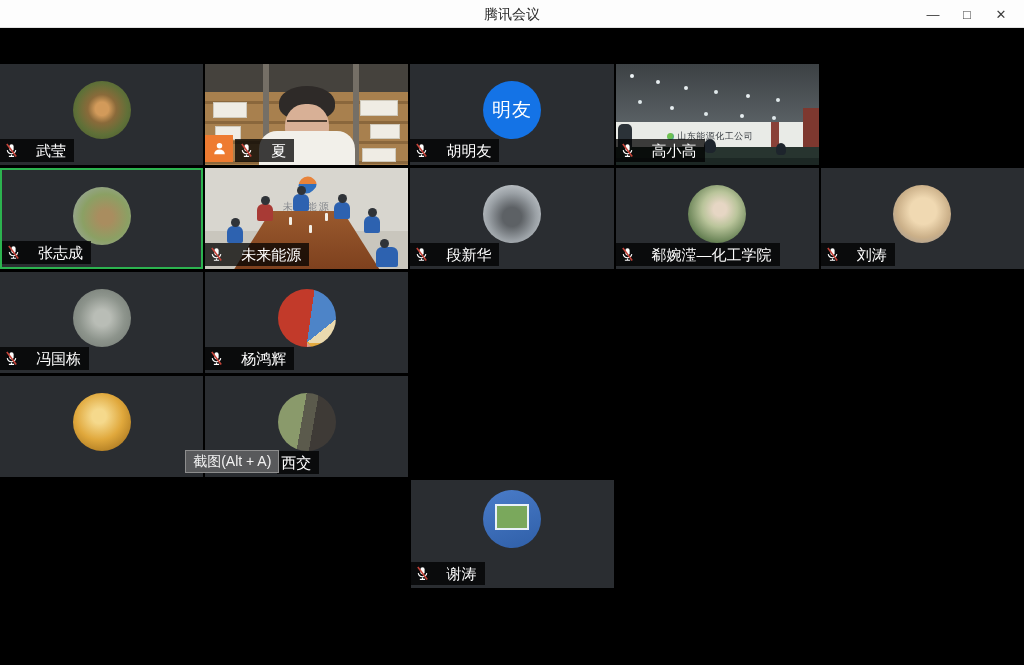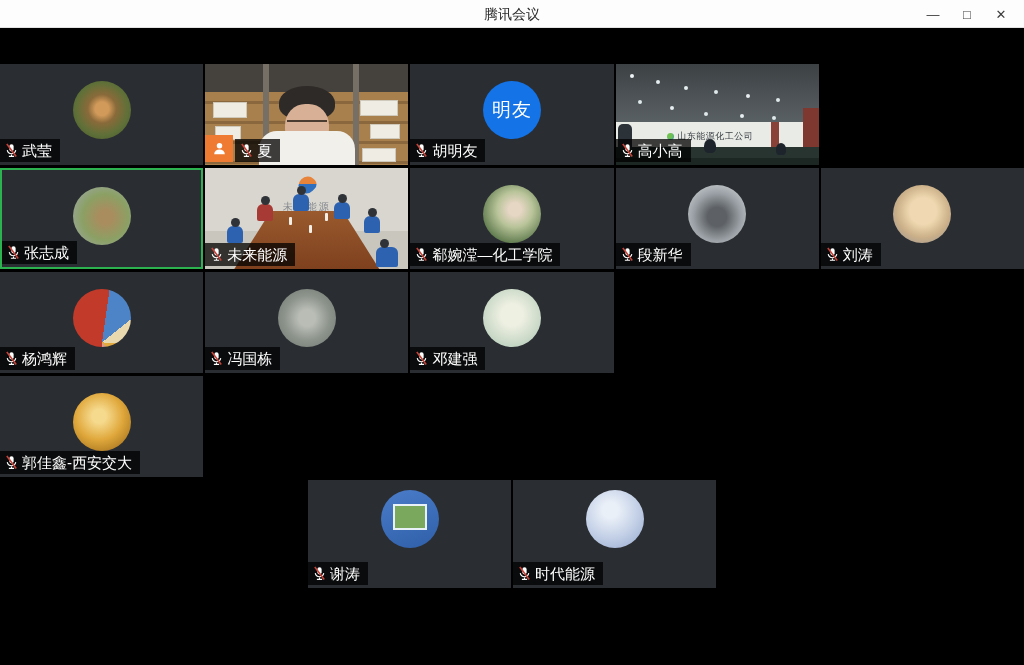--- a/index.html
+++ b/index.html
@@ -18,21 +18,21 @@
   .stage { padding-top:36px; background:#000; }
   .row { display:flex; gap:2px; margin-bottom:3px; }
   .row.centered { justify-content:center; }
   .tile { position:relative; width:calc((1024px - 8px)/5); height:101px; background:#2a2d31; }
   .row.centered .tile { width:203px; height:108px; flex:0 0 auto; }
   .tile.clip { overflow:hidden; }
   .tile.active { border:2px solid #2cb34f; }
 
   
   .label { position:absolute; left:0; bottom:3px; display:flex; align-items:center;
-    background:rgba(0,0,0,0.75); padding:2px 8px 2px 4px; gap:3px; z-index:4; max-width:100%; }
+    background:rgba(0,0,0,0.75); padding:2px 8px 2px 4px; gap:17px; z-index:4; max-width:100%; }
   .label .nm { color:#fff; font-size:15px; line-height:19px; white-space:nowrap; }
   .mic { width:15px; height:19px; display:flex; align-items:center; justify-content:center; }
   .mic svg { display:block; }
 
   
   .host-badge { position:absolute; left:0; bottom:3px; width:28px; height:27px; background:#ee7b31;
     display:flex; align-items:center; justify-content:center; z-index:5; }
   .tile .label.after-badge { left:30px; }
 
   
@@ -258,124 +258,101 @@
       <div class="label">
         <span class="mic mic-on">
             <svg width="15" height="19" viewBox="0 0 24 24">
               <use href="#micg"></use>
             </svg>
           </span>
         <span class="nm">未来能源</span>
       </div>
     </div>
     <div class="tile">
+      <div class="avatar av-building"></div>
+      <div class="label">
+        <span class="mic mic-muted">
+            <svg width="15" height="19" viewBox="0 0 24 24">
+              <use href="#micg"></use>
+            </svg>
+          </span>
+        <span class="nm">段新华</span>
+      </div>
+    </div>
+    <div class="tile">
       <div class="avatar av-flowers"></div>
       <div class="label">
         <span class="mic mic-muted">
             <svg width="15" height="19" viewBox="0 0 24 24">
               <use href="#micg"></use>
             </svg>
           </span>
         <span class="nm">郗婉滢—化工学院</span>
       </div>
     </div>
     <div class="tile">
-      <div class="avatar av-building"></div>
-      <div class="label">
-        <span class="mic mic-muted">
-            <svg width="15" height="19" viewBox="0 0 24 24">
-              <use href="#micg"></use>
-            </svg>
-          </span>
-        <span class="nm">段新华</span>
-      </div>
-    </div>
-    <div class="tile">
       <div class="avatar av-cat"></div>
       <div class="label">
         <span class="mic mic-muted">
             <svg width="15" height="19" viewBox="0 0 24 24">
               <use href="#micg"></use>
             </svg>
           </span>
         <span class="nm">刘涛</span>
       </div>
     </div>
   </div>
 
   <div class="row">
     <div class="tile">
+      <div class="avatar av-building2"></div>
+      <div class="label">
+        <span class="mic mic-muted">
+            <svg width="15" height="19" viewBox="0 0 24 24">
+              <use href="#micg"></use>
+            </svg>
+          </span>
+        <span class="nm">冯国栋</span>
+      </div>
+    </div>
+    <div class="tile">
       <div class="avatar av-fan"></div>
       <div class="label">
         <span class="mic mic-muted">
             <svg width="15" height="19" viewBox="0 0 24 24">
               <use href="#micg"></use>
             </svg>
           </span>
         <span class="nm">杨鸿辉</span>
       </div>
     </div>
-    <div class="tile">
-      <div class="avatar av-building2"></div>
-      <div class="label">
-        <span class="mic mic-muted">
-            <svg width="15" height="19" viewBox="0 0 24 24">
-              <use href="#micg"></use>
-            </svg>
-          </span>
-        <span class="nm">冯国栋</span>
-      </div>
-    </div>
-    <div class="tile">
-      <div class="avatar av-painting"></div>
-      <div class="label">
-        <span class="mic mic-muted">
-            <svg width="15" height="19" viewBox="0 0 24 24">
-              <use href="#micg"></use>
-            </svg>
-          </span>
-        <span class="nm">邓建强</span>
-      </div>
-    </div>
   </div>
 
   <div class="row">
     <div class="tile">
       <div class="avatar av-gold"></div>
-      <div class="label">
-        <span class="mic mic-muted">
-            <svg width="15" height="19" viewBox="0 0 24 24">
-              <use href="#micg"></use>
-            </svg>
-          </span>
-        <span class="nm">郭佳鑫-西安交大</span>
+    </div>
+    <div class="tile">
+      <div class="avatar av-clocktower"></div>
+      <div class="tooltip">截图(Alt + A)</div>
+      <div class="label shifted">
+        <span class="nm">西交</span>
       </div>
     </div>
   </div>
 
   <div class="row centered">
     <div class="tile">
       <div class="avatar av-cartoon-boy">
           <div class="photo"></div>
         </div>
       <div class="label">
         <span class="mic mic-muted">
             <svg width="15" height="19" viewBox="0 0 24 24">
               <use href="#micg"></use>
             </svg>
           </span>
         <span class="nm">谢涛</span>
       </div>
     </div>
-    <div class="tile">
-      <div class="avatar av-moon"></div>
-      <div class="label">
-        <span class="mic mic-muted">
-            <svg width="15" height="19" viewBox="0 0 24 24">
-              <use href="#micg"></use>
-            </svg>
-          </span>
-        <span class="nm">时代能源</span>
-      </div>
-    </div>
   </div>
 
 </div>
 
 </body></html>

